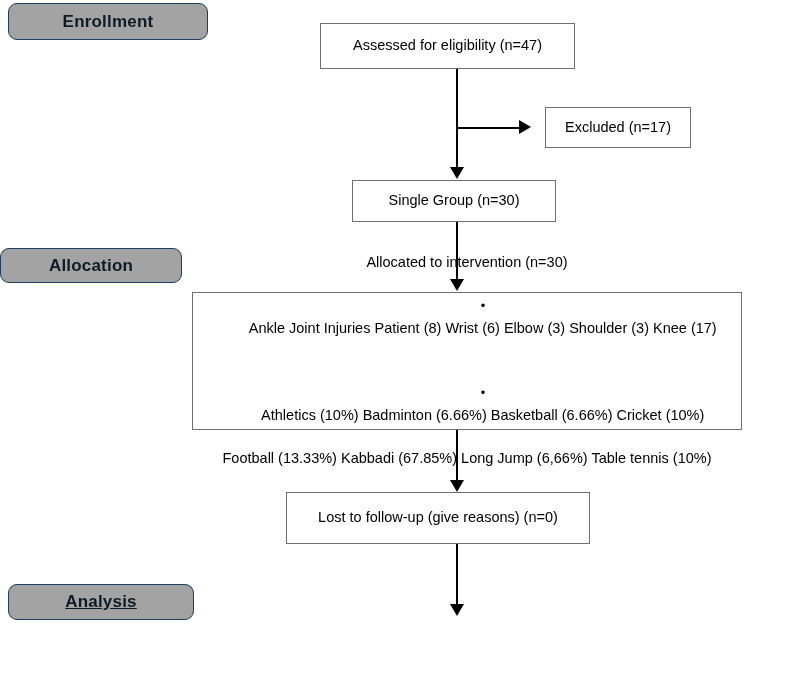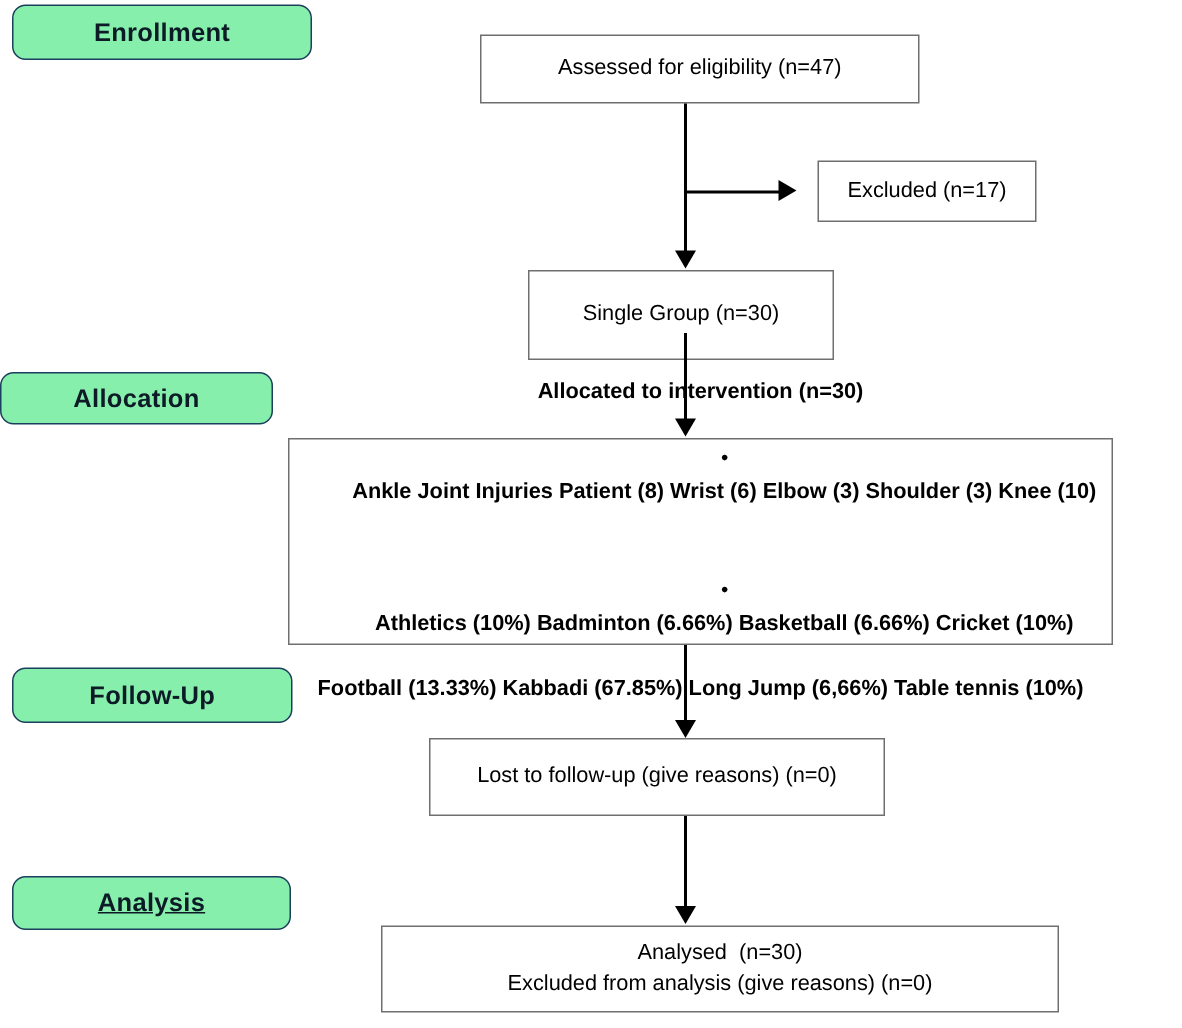--- a/index.html
+++ b/index.html
@@ -16,21 +16,21 @@
     position: relative;
     width: 788px;
     height: 685px;
     background: #ffffff;
     overflow: hidden;
   }
 
   
   .stage-label {
     position: absolute;
-    background: #86efac;
+    background: #a3a3a3;
     border: 1.5px solid #1c3f5e;
     border-radius: 9px;
     display: flex;
     align-items: center;
     justify-content: center;
     font-weight: bold;
     font-size: 17px;
     letter-spacing: 0.2px;
     color: #0d1b26;
     box-sizing: border-box;
@@ -104,56 +104,53 @@
 <div id="diagram">
 
   <div class="stage-label" style="left:8px; top:3px; width:200px; height:37px;">
     <span>Enrollment</span>
   </div>
 
   <div class="stage-label" style="left:0px; top:248px; width:182px; height:35px;">
     <span>Allocation</span>
   </div>
 
-  <div class="stage-label" style="left:8px; top:445px; width:187px; height:37px;">
-    <span>Follow-Up</span>
-  </div>
 
   <div class="stage-label" style="left:8px; top:584px; width:186px; height:36px;text-decoration:underline;">
     <span>Analysis</span>
   </div>
 
-  <div class="node-box" style="left:320px; top:23px; width:293px; height:46px;">
+  <div class="node-box" style="left:320px; top:23px; width:255px; height:46px;">
     <span class="line">Assessed for eligibility (n=47)</span>
   </div>
 
   <div class="v-line" style="left:456px; top:69px; height:101px;"></div>
   <div class="arrow-down" style="left:450px; top:167px;"></div>
 
   <div class="h-line" style="left:457px; top:127px; width:64px;"></div>
   <div class="arrow-right" style="left:519px; top:120px;"></div>
 
   <div class="node-box" style="left:533px; top:107px; width:146px; height:41px;margin-left:12px;">
     <span class="line">Excluded (n=17)</span>
   </div>
 
-  <div class="node-box" style="left:352px; top:180px; width:204px; height:60px;">
+  <div class="node-box" style="left:352px; top:180px; width:204px; height:42px;">
     <span class="line">Single Group (n=30)</span>
   </div>
 
   <div class="v-line" style="left:456px; top:222px; height:58px;"></div>
   <div class="arrow-down" style="left:450px; top:279px;"></div>
 
-  <div class="node-box" style="left:192px; top:292px; width:550px; height:138px; justify-content:center;font-weight:bold;">
+  <div class="node-box" style="left:192px; top:292px; width:550px; height:138px; justify-content:center;">
     <div class="alloc-inner">
       <span class="hdr">Allocated to intervention (n=30)</span>
 
       <span class="bullet-line">
         <span class="dot">•</span>
-        <span>Ankle Joint Injuries Patient (8) Wrist (6) Elbow (3) Shoulder (3) Knee (10)</span>
+        <span>Ankle Joint Injuries Patient (8) Wrist (6) Elbow (3) Shoulder (3) Knee (17)</span>
       </span>
 
       <span class="bullet-line">
         <span class="dot">•</span>
         <span>Athletics (10%) Badminton (6.66%) Basketball (6.66%) Cricket (10%)</span>
       </span>
 
       <span class="bullet-line">Football (13.33%) Kabbadi (67.85%) Long Jump (6,66%) Table tennis (10%)</span>
     </div>
   </div>
@@ -161,18 +158,14 @@
   <div class="v-line" style="left:456px; top:430px; height:52px;"></div>
   <div class="arrow-down" style="left:450px; top:480px;"></div>
 
   <div class="node-box" style="left:286px; top:492px; width:304px; height:52px;">
     <span class="line">Lost to follow-up (give reasons) (n=0)</span>
   </div>
 
   <div class="v-line" style="left:456px; top:544px; height:62px;"></div>
   <div class="arrow-down" style="left:450px; top:604px;"></div>
 
-  <div class="node-box" style="left:254px; top:617px; width:452px; height:58px;">
-    <span class="line">Analysed  (n=30)</span>
-    <span class="line">Excluded from analysis (give reasons) (n=0)</span>
-  </div>
 
 </div>
 
 </body></html>

